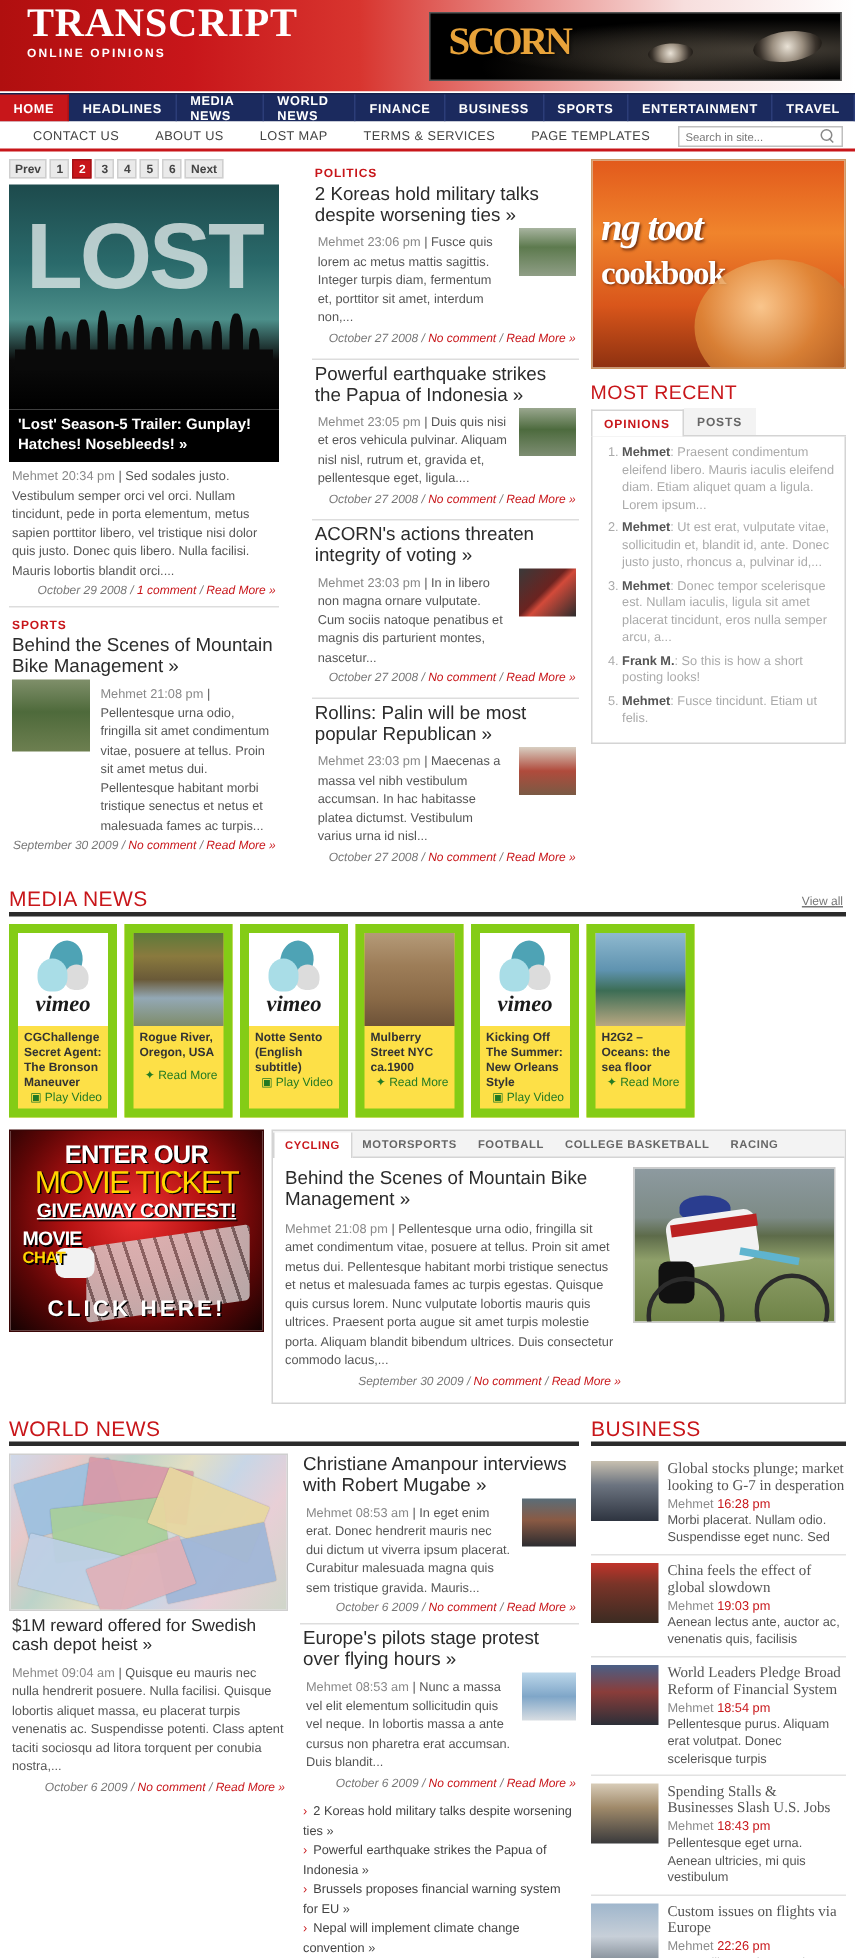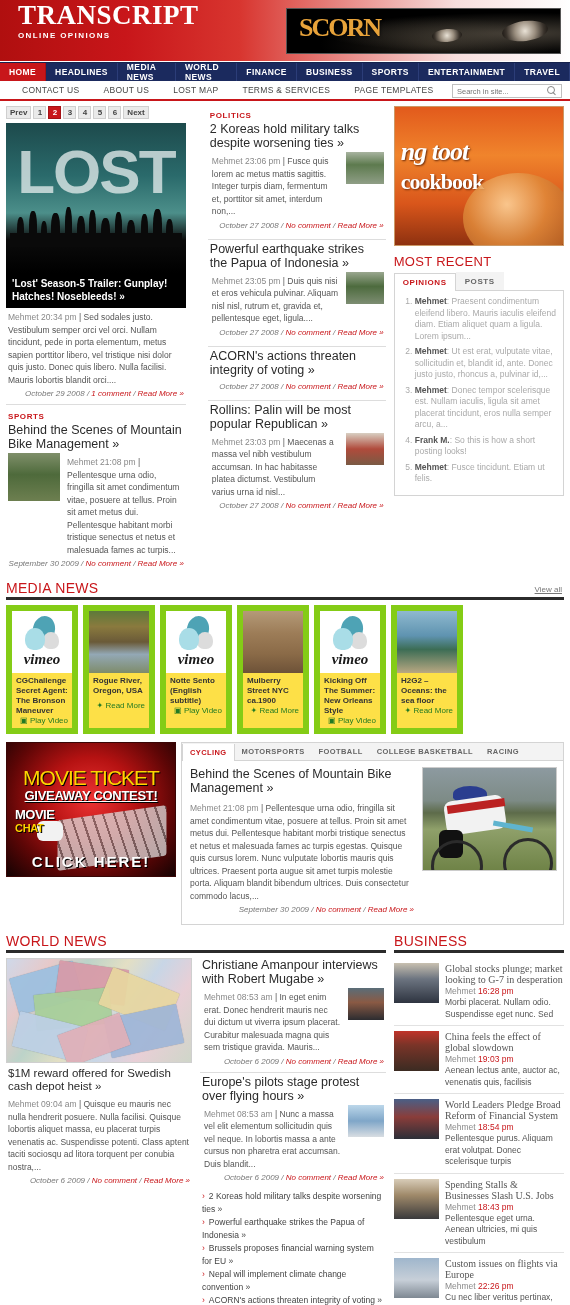--- a/index.html
+++ b/index.html
@@ -362,20 +362,30 @@
           <div class="dateline">
             <span>October 27 2008</span>
             / <span class="rd">No comment</span>
             / <span class="rd">Read More »</span>
           </div>
         </div>
         <div class="rule"></div>
 
         <div class="pol-item">
           <div class="hl">ACORN's actions threaten integrity of voting »</div>
+          <div class="artrow">
+            <div class="txt">
+                <div class="excerpt">
+              <span class="meta">Mehmet</span>
+              <span class="meta time">23:03 pm</span>
+              <span>| In in libero non magna ornare vulputate. Cum sociis natoque penatibus et magnis dis parturient montes, nascetur...</span>
+            </div>
+              </div>
+            <div class="thumb pol-thumb" style="background:linear-gradient(135deg,#3a3a3a 0%,#6b2320 45%,#d24a3a 55%,#2c2c2c 100%);"></div>
+          </div>
           <div class="dateline">
             <span>October 27 2008</span>
             / <span class="rd">No comment</span>
             / <span class="rd">Read More »</span>
           </div>
         </div>
         <div class="rule"></div>
 
         <div class="pol-item">
           <div class="hl">Rollins: Palin will be most popular Republican »</div>
@@ -497,20 +507,21 @@
           <div class="act"><span>✦ </span><span>Read More</span></div>
         </div>
 
       </div>
     </div>
 
     <div class="row mt8">
       <div class="movie-banner">
         <div class="filmstrip"></div>
         <div class="mb-bubble"></div>
+        <div class="mb-l1">ENTER OUR</div>
         <div class="mb-l2">MOVIE TICKET</div>
         <div class="mb-l3">GIVEAWAY CONTEST!</div>
         <div class="mb-chat">
           <div class="m1">MOVIE</div>
           <div class="m2">CHAT</div>
         </div>
         <div class="mb-l4">CLICK HERE!</div>
       </div>
 
       <div class="sport-box">

